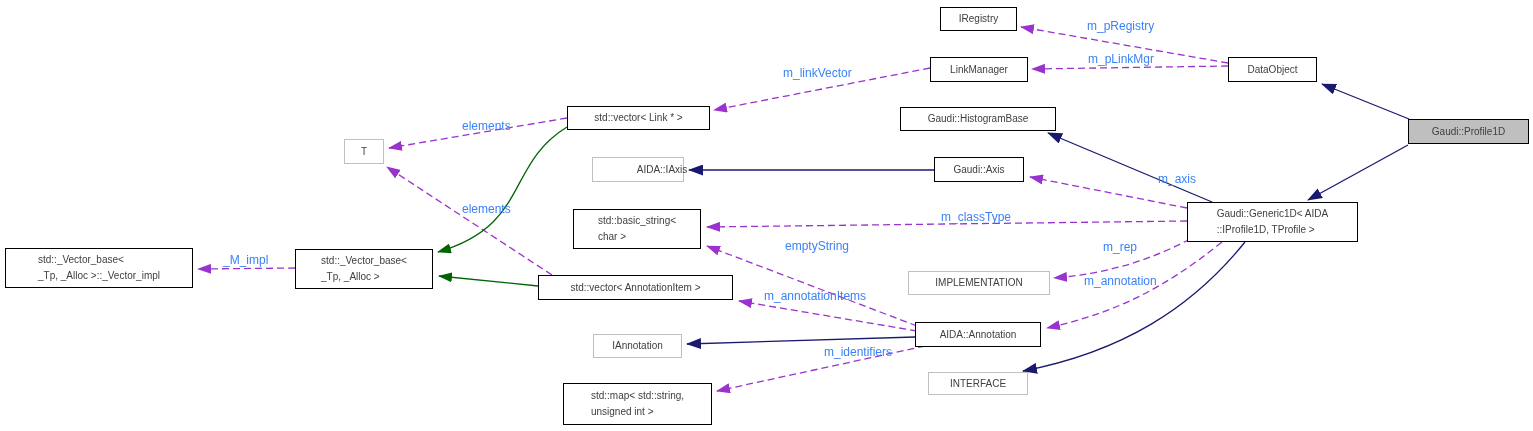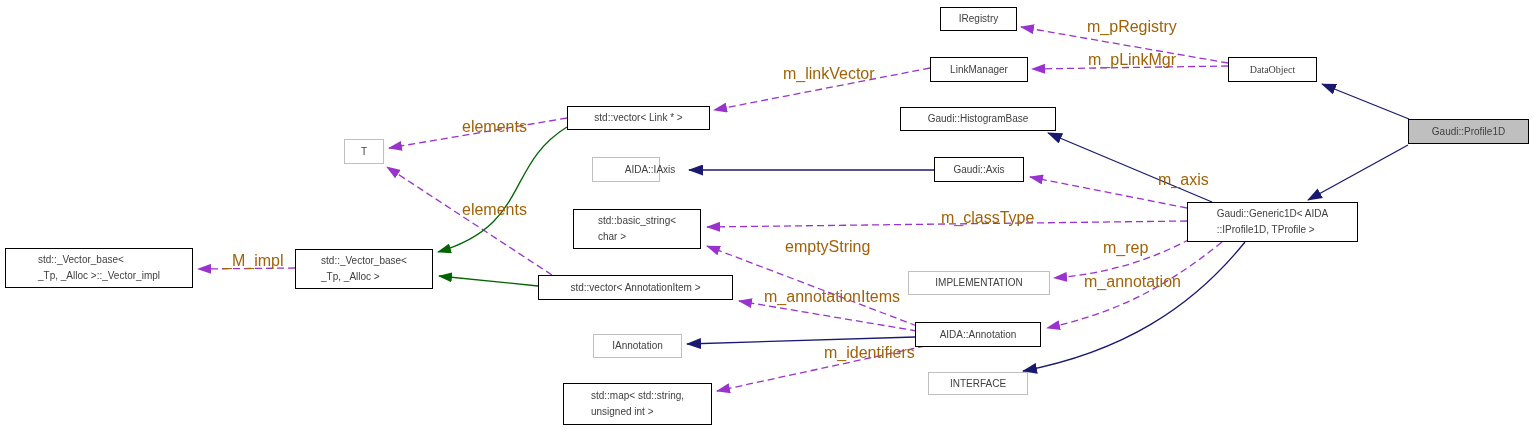--- a/index.html
+++ b/index.html
@@ -5,21 +5,21 @@
   html,body{margin:0;padding:0;background:#ffffff;}
   #canvas{position:relative;width:1533px;height:431px;background:#ffffff;overflow:hidden;
           font-family:"Liberation Sans",sans-serif;}
   #edge-layer{position:absolute;left:0;top:0;width:1533px;height:431px;}
   .node{position:absolute;display:flex;align-items:center;justify-content:center;
         box-sizing:border-box;background:#ffffff;border:1.5px solid #000000;
         font-size:10px;color:#404040;text-align:left;cursor:pointer;}
   .node span{white-space:pre-line;line-height:16px;pointer-events:none;}
   .node.light{border:1px solid #bfbfbf;cursor:default;}
   .node.filled{background:#bfbfbf;cursor:default;}
-  .elabel{position:absolute;font-size:16px;line-height:13px;color:#a16207;white-space:nowrap;}
+  .elabel{position:absolute;font-size:12px;line-height:13px;color:#3b82f6;white-space:nowrap;}
 </style>
 </head>
 <body>
 
 <div id="canvas">
 
   <svg id="edge-layer" viewBox="0 0 1533 431" xmlns="http://www.w3.org/2000/svg">
     <defs>
       <marker id="arr-purple" markerUnits="userSpaceOnUse" markerWidth="14" markerHeight="10" refX="13" refY="5" orient="auto">
           <polygon points="0,0 14,5 0,10" fill="#9a32cd"></polygon>
@@ -62,33 +62,33 @@
       <path d="M538,286 L439,276" marker-end="url(#arr-green)"></path>
     </g>
   </svg>
 
   <div class="node" style="left:940px;  top:7px;   width:77px;  height:24px;">
       <span>IRegistry</span>
     </div>
   <div class="node" style="left:930px;  top:57px;  width:98px;  height:25px;">
       <span>LinkManager</span>
     </div>
-  <div class="node" style="left:1228px; top:57px;  width:89px;  height:25px;font-family:Liberation Serif, serif;">
+  <div class="node" style="left:1228px; top:57px;  width:89px;  height:25px;">
       <span>DataObject</span>
     </div>
   <div class="node filled" style="left:1408px; top:119px; width:121px; height:25px;">
       <span>Gaudi::Profile1D</span>
     </div>
   <div class="node" style="left:567px;  top:106px; width:143px; height:24px;">
       <span>std::vector&lt; Link * &gt;</span>
     </div>
   <div class="node" style="left:900px;  top:107px; width:156px; height:24px;">
       <span>Gaudi::HistogramBase</span>
     </div>
-  <div class="node light" style="left:592px;  top:157px; width:68px;  height:25px;padding-left:48px;">
+  <div class="node light" style="left:592px;  top:157px; width:92px;  height:25px;padding-left:48px;">
       <span>AIDA::IAxis</span>
     </div>
   <div class="node" style="left:934px;  top:157px; width:90px;  height:25px;">
       <span>Gaudi::Axis</span>
     </div>
   <div class="node light" style="left:344px;  top:139px; width:40px;  height:25px;">
       <span>T</span>
     </div>
   <div class="node" style="left:573px;  top:209px; width:128px; height:40px;">
       <span>std::basic_string&lt;

